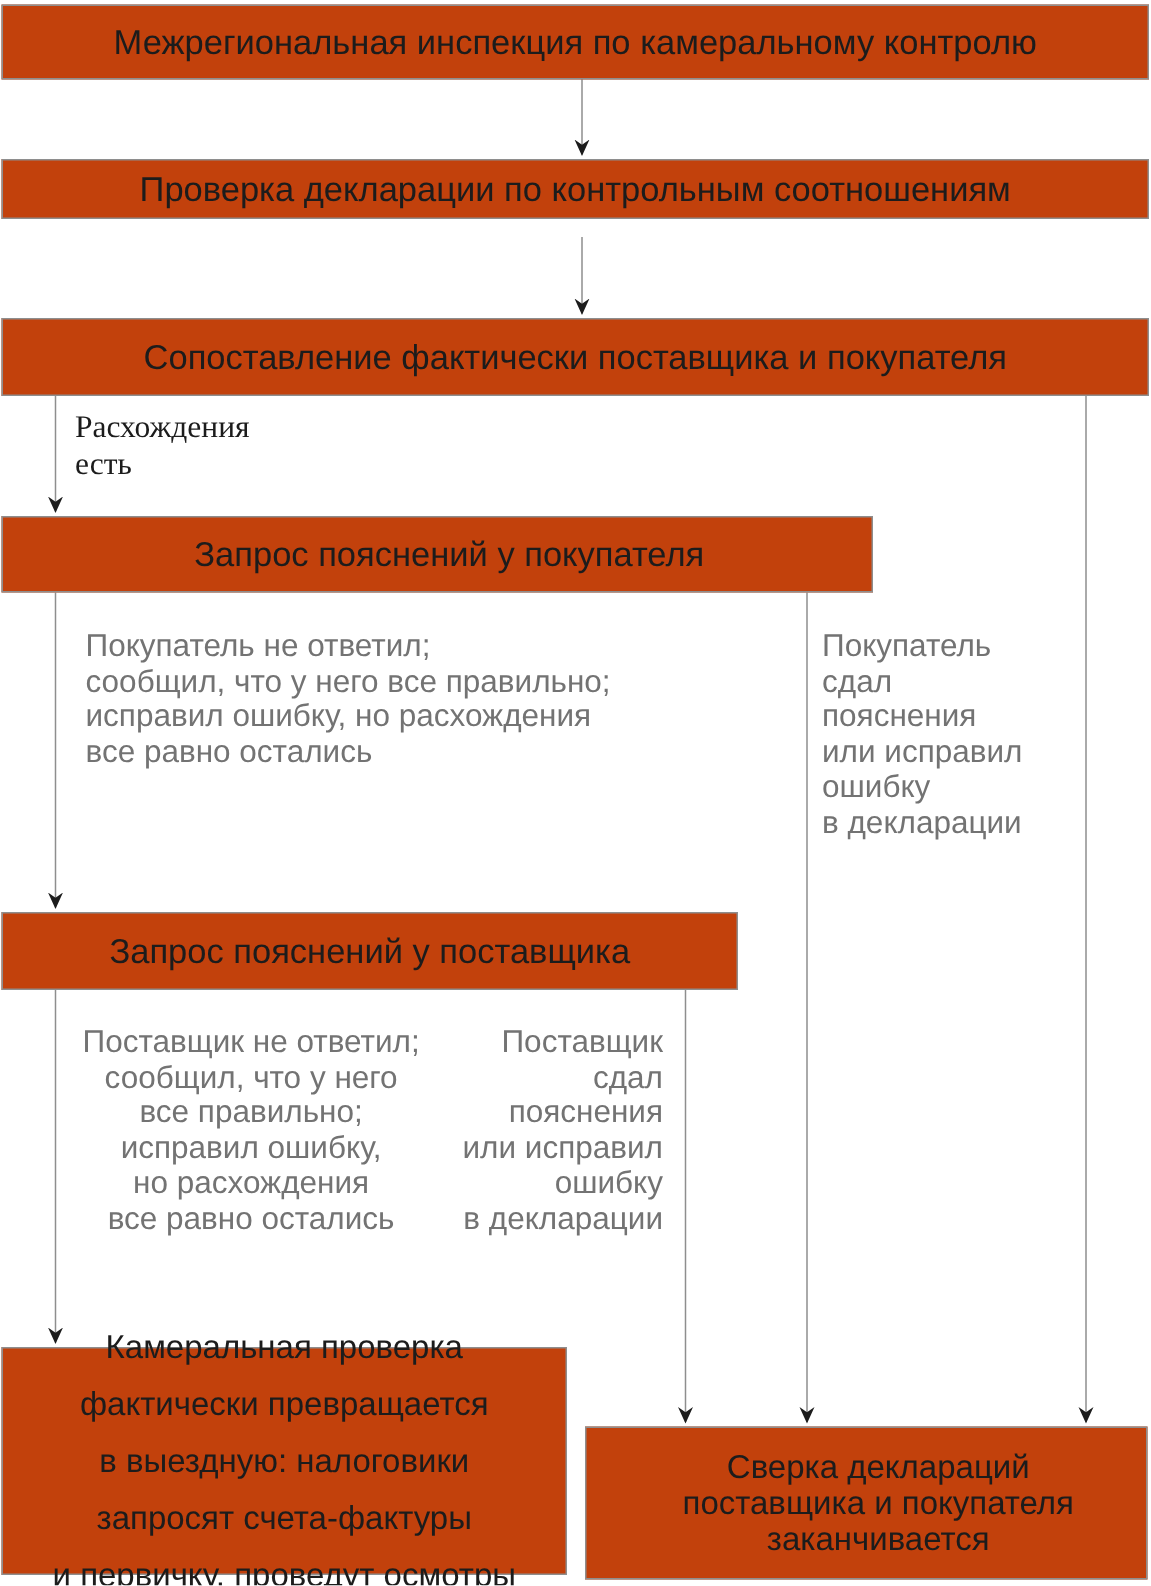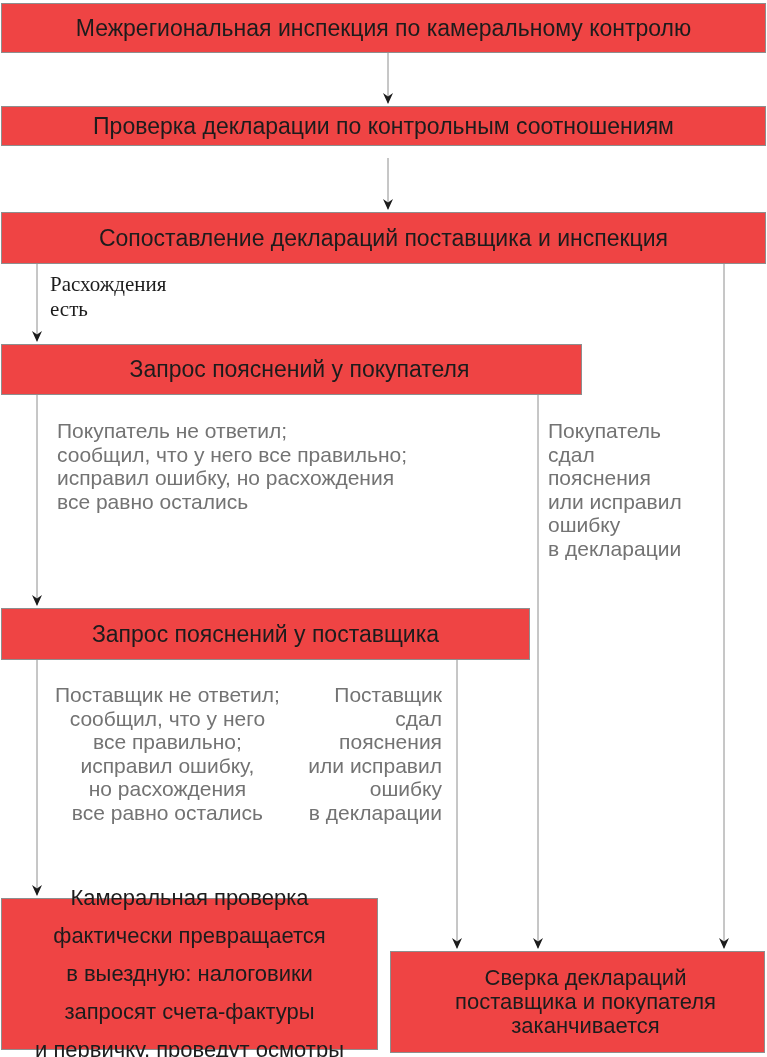--- a/index.html
+++ b/index.html
@@ -9,35 +9,35 @@
     height: 1057px;
     background: #ffffff;
     font-family: "Liberation Sans", "DejaVu Sans", sans-serif;
     color: #1c1c1c;
     overflow: hidden;
   }
   .box {
     position: absolute;
     box-sizing: border-box;
     border: 1px solid #8e8e8e;
-    background: #ef4444;
+    background: #c2410c;
     display: flex;
     align-items: center;
     justify-content: center;
     text-align: center;
     font-size: 23px;
     line-height: 27px;
     color: #1c1c1c;
     white-space: pre-line;
   }
   .box-a { left: 1px; top: 3px;   width: 765px; height: 50px; }
   .box-b { left: 1px; top: 106px; width: 765px; height: 40px; }
   .box-c { left: 1px; top: 212px; width: 765px; height: 52px; }
   .box-d { left: 1px; top: 344px; width: 581px; height: 51px; padding-left: 16px; }
-  .box-e { left: 1px; top: 608px; width: 529px; height: 52px; }
+  .box-e { left: 1px; top: 608px; width: 491px; height: 52px; }
   .box-f { left: 1px; top: 898px; width: 377px; height: 152px; font-size: 22px; line-height: 38px; }
   .box-g { left: 390px; top: 951px; width: 375px; height: 102px; font-size: 22px; line-height: 24px; padding-left: 16px; }
   .note {
     position: absolute;
     font-size: 21px;
     line-height: 23.5px;
     white-space: pre-line;
     color: #737373;
   }
   .branch-label {
@@ -74,21 +74,21 @@
     <line x1="37" y1="395" x2="37" y2="605" marker-end="url(#arrow)"></line>
     <line x1="538" y1="395" x2="538" y2="948" marker-end="url(#arrow)"></line>
     <line x1="37" y1="660" x2="37" y2="895" marker-end="url(#arrow)"></line>
     <line x1="457" y1="660" x2="457" y2="948" marker-end="url(#arrow)"></line>
   </svg>
 
   <div class="box box-a">Межрегиональная инспекция по камеральному контролю</div>
 
   <div class="box box-b">Проверка декларации по контрольным соотношениям</div>
 
-  <div class="box box-c">Сопоставление деклараций поставщика и инспекция</div>
+  <div class="box box-c">Сопоставление фактически поставщика и покупателя</div>
 
   <div class="branch-label" style="left:50px; top:272px;font-family:Liberation Serif, serif;">Расхождения
 есть</div>
 
 
   <div class="box box-d">Запрос пояснений у покупателя</div>
 
   <div class="note" style="left:57px; top:419px;">Покупатель не ответил;
 сообщил, что у него все правильно;
 исправил ошибку, но расхождения

